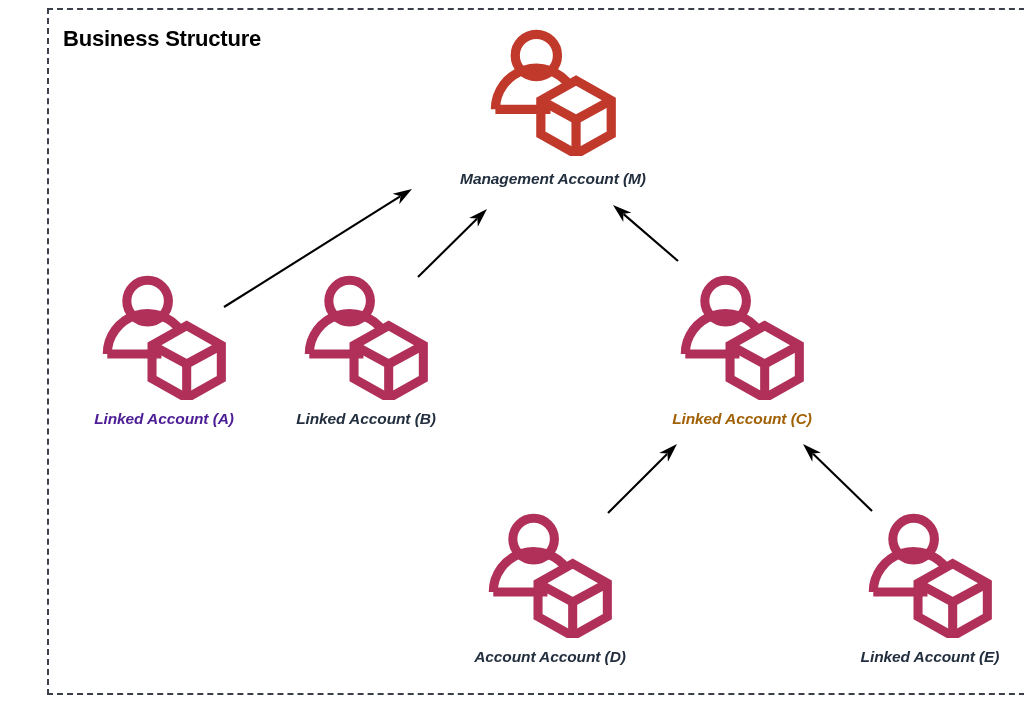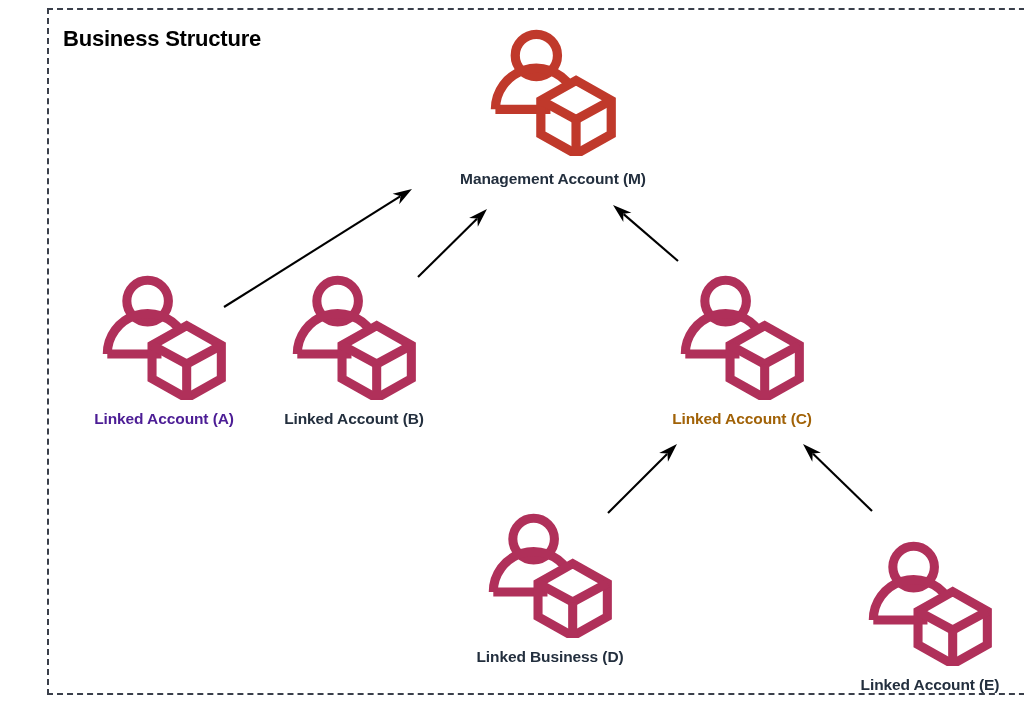--- a/index.html
+++ b/index.html
@@ -33,20 +33,21 @@
     left: 24px;
     top: 26px;
     font-size: 22px;
     font-weight: bold;
     color: #000000;
     letter-spacing: -0.2px;
     white-space: nowrap;
   }
   .node {
     position: absolute;
+    font-style: italic;
   }
   .node .glyph {
     display: block;
   }
   .node .label {
     position: absolute;
     left: 50%;
     transform: translateX(-50%);
     white-space: nowrap;
     font-size: 15.5px;
@@ -120,21 +121,21 @@
       <path d="M 5 63.5 L 48 63.5"></path>
     </g>
     <g fill="none" stroke="#b0305a" stroke-width="7.2" stroke-linecap="butt" stroke-linejoin="miter">
       <path d="M 68 41 L 95.5 56.5 L 95.5 83 L 68 98.5 L 40.5 83 L 40.5 56.5 Z"></path>
       <path d="M 40.5 56.5 L 68 71.5 L 95.5 56.5"></path>
       <path d="M 68 71.5 L 68 98.5"></path>
     </g>
   </svg>
         <div class="label" style="top: 136px; color: #4c1d95;">Linked Account (A)</div>
       </div>
-      <div class="node" style="left: 252px; top: 274px; width: 126px; height: 166px; text-align: right;">
+      <div class="node" style="left: 264px; top: 274px; width: 126px; height: 166px; text-align: right;">
   <svg class="glyph" width="126" height="126" viewBox="0 0 100 100">
     <g fill="none" stroke="#b0305a" stroke-width="7.2" stroke-linecap="butt" stroke-linejoin="miter">
       <circle cx="37" cy="21.5" r="16.5"></circle>
       <path d="M 5 63.5 A 32 32 0 0 1 63.5 45.5"></path>
       <path d="M 5 63.5 L 48 63.5"></path>
     </g>
     <g fill="none" stroke="#b0305a" stroke-width="7.2" stroke-linecap="butt" stroke-linejoin="miter">
       <path d="M 68 41 L 95.5 56.5 L 95.5 83 L 68 98.5 L 40.5 83 L 40.5 56.5 Z"></path>
       <path d="M 40.5 56.5 L 68 71.5 L 95.5 56.5"></path>
       <path d="M 68 71.5 L 68 98.5"></path>
@@ -163,23 +164,23 @@
       <circle cx="37" cy="21.5" r="16.5"></circle>
       <path d="M 5 63.5 A 32 32 0 0 1 63.5 45.5"></path>
       <path d="M 5 63.5 L 48 63.5"></path>
     </g>
     <g fill="none" stroke="#b0305a" stroke-width="7.2" stroke-linecap="butt" stroke-linejoin="miter">
       <path d="M 68 41 L 95.5 56.5 L 95.5 83 L 68 98.5 L 40.5 83 L 40.5 56.5 Z"></path>
       <path d="M 40.5 56.5 L 68 71.5 L 95.5 56.5"></path>
       <path d="M 68 71.5 L 68 98.5"></path>
     </g>
   </svg>
-        <div class="label" style="top: 136px; color: rgb(35, 47, 62);">Linked Business (D)</div>
+        <div class="label" style="top: 136px; color: rgb(35, 47, 62);">Account Account (D)</div>
       </div>
-      <div class="node" style="left: 828px; top: 540px; width: 126px; height: 166px;">
+      <div class="node" style="left: 828px; top: 512px; width: 126px; height: 166px;">
   <svg class="glyph" width="126" height="126" viewBox="0 0 100 100">
     <g fill="none" stroke="#b0305a" stroke-width="7.2" stroke-linecap="butt" stroke-linejoin="miter">
       <circle cx="37" cy="21.5" r="16.5"></circle>
       <path d="M 5 63.5 A 32 32 0 0 1 63.5 45.5"></path>
       <path d="M 5 63.5 L 48 63.5"></path>
     </g>
     <g fill="none" stroke="#b0305a" stroke-width="7.2" stroke-linecap="butt" stroke-linejoin="miter">
       <path d="M 68 41 L 95.5 56.5 L 95.5 83 L 68 98.5 L 40.5 83 L 40.5 56.5 Z"></path>
       <path d="M 40.5 56.5 L 68 71.5 L 95.5 56.5"></path>
       <path d="M 68 71.5 L 68 98.5"></path>

